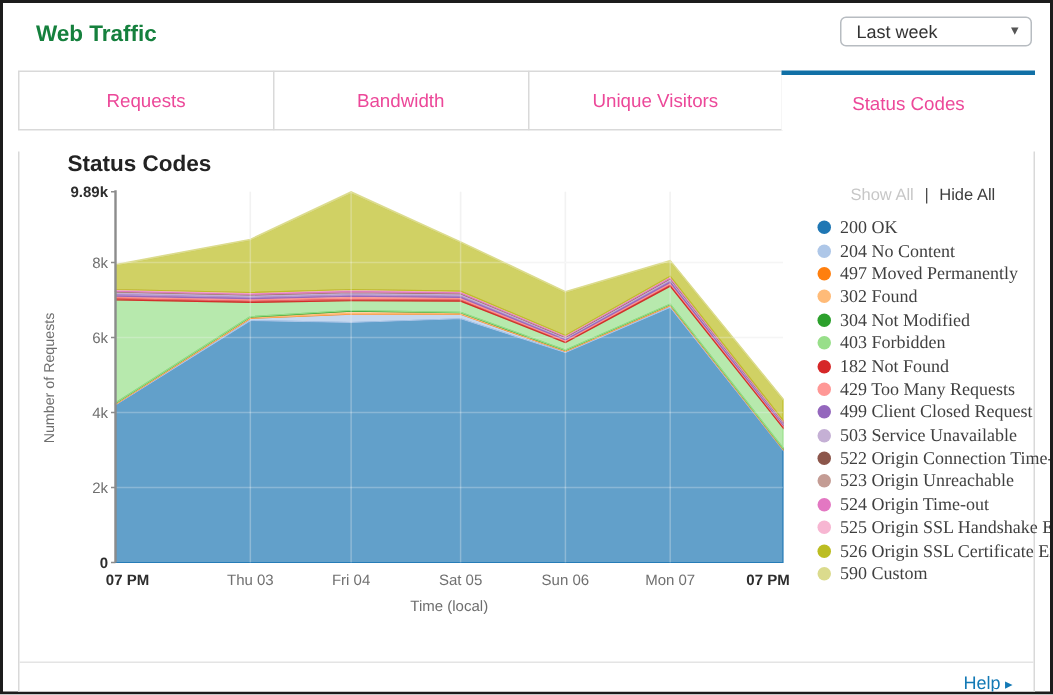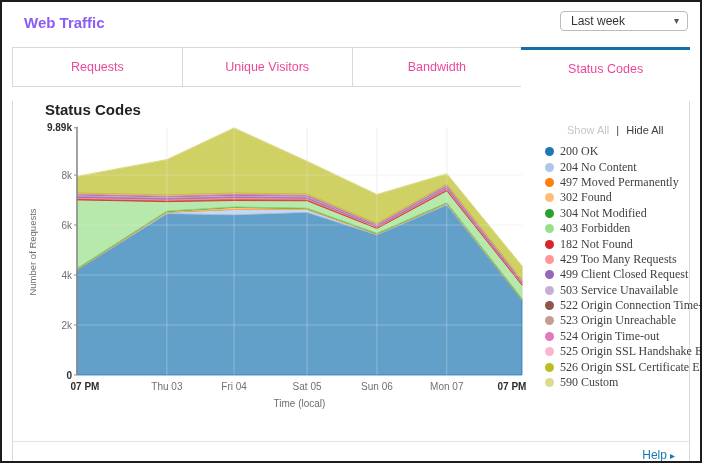--- a/index.html
+++ b/index.html
@@ -1,19 +1,19 @@
 <!DOCTYPE html>
 <html><head>
 <meta charset="utf-8">
 <style>
   html,body{margin:0;padding:0;background:#fff;font-family:"Liberation Sans",sans-serif;}
   .frame{position:relative;width:702px;height:463px;box-sizing:border-box;border:2px solid #1c1c1c;background:#fff;overflow:hidden;}
   
   .header{position:relative;height:45px;}
-  .app-title{position:absolute;left:22px;top:12px;font-size:15px;font-weight:700;color:#8b5cf6;}
+  .app-title{position:absolute;left:22px;top:12px;font-size:15px;font-weight:700;color:#15803d;}
   .range-select{position:absolute;right:12px;top:9px;width:128px;height:20px;box-sizing:border-box;
     border:1px solid #b7bcc1;border-radius:4px;background:#fff;display:flex;align-items:center;
     padding:0 8px 0 10px;cursor:pointer;}
   .range-select .val{flex:1;font-size:12px;color:#333;}
   .range-select .caret{font-size:10px;color:#555;line-height:1;}
   
   .tabs{display:flex;margin:0 10px;height:40px;}
   .tab{flex:1;display:flex;align-items:center;justify-content:center;font-size:12.5px;color:#ec4899;
     background:#fff;border:1px solid #d9d9d9;box-sizing:border-box;cursor:pointer;}
   .tab + .tab{margin-left:-1px;}
@@ -48,22 +48,22 @@
   <div class="header">
     <div class="app-title">Web Traffic</div>
     <div class="range-select">
       <span class="val">Last week</span>
       <span class="caret">▾</span>
     </div>
   </div>
 
   <div class="tabs">
     <div class="tab">Requests</div>
+    <div class="tab">Bandwidth</div>
     <div class="tab">Unique Visitors</div>
-    <div class="tab">Bandwidth</div>
     <div class="tab active">Status Codes</div>
   </div>
 
   <div class="card">
     <div class="panel-title">Status Codes</div>
 
     <div class="chart-row">
       <div class="chart-wrap">
         <svg id="chart-svg" width="522" height="296">
             <line x1="143.89" x2="143.89" y1="7.75" y2="255" stroke="#ededed" stroke-width="1"></line>

